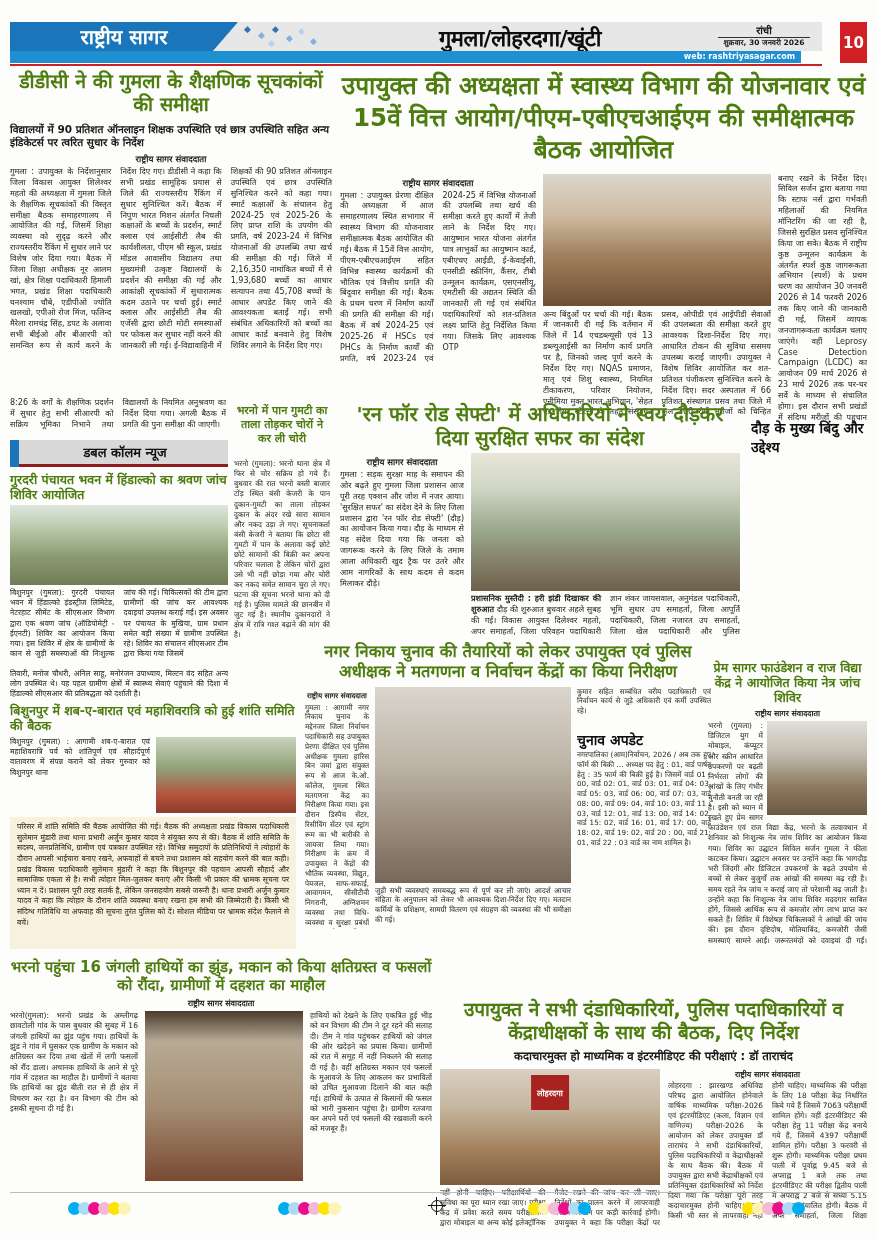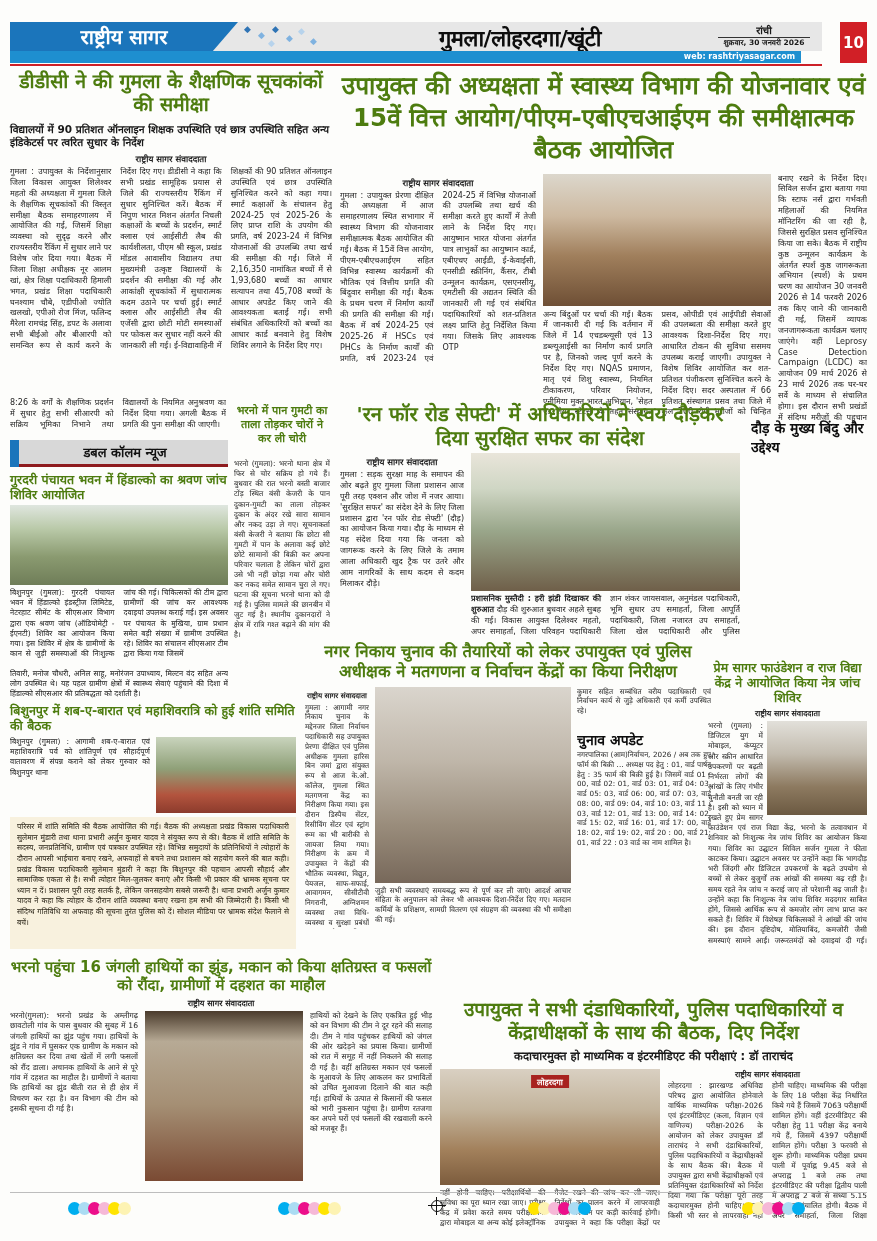--- a/index.html
+++ b/index.html
@@ -94,21 +94,21 @@
   .ele-c1{width:128px;font-size:7.6px;}
   .ph-ele{width:158px;height:170px;background:linear-gradient(180deg,#4a3b2c 0%,#b7aa95 18%,#a58f74 55%,#7a4a33 100%);}
   .ele-c2{flex:1;font-size:7.6px;}
   .art-exam{position:absolute;left:440px;top:952px;width:427px;margin-top:46px;}
   .art-exam .hl{font-size:19px;}
   .art-exam .sub{font-weight:800;font-size:11.5px;text-align:center;margin-top:4px;}
   .exam-row{display:flex;gap:8px;margin-top:6px;height:166px;}
   .exam-photoblock{width:220px;display:flex;flex-direction:column;gap:3px;}
   .ph-exam{height:116px;background:linear-gradient(180deg,#d9d0c2 0%,#c3b49c 35%,#a2805b 70%,#7c5c3d 100%);}
   .exam-label{position:absolute;left:50%;top:6px;transform:translateX(-50%);background:#a8221f;color:#fff;
-              font-weight:700;font-size:8px;padding:1px 6px;}
+              font-weight:700;font-size:8px;padding:12px 6px;}
   .exam-under{height:44px;font-size:7.4px;}
   .exam-right{flex:1;}
   .exam-body{height:148px;font-size:7.4px;}
   
   .foot-rule{position:absolute;left:10px;top:1192px;width:857px;height:1px;background:#bdbdbd;}
   .dots{position:absolute;top:1200px;height:14px;}
   .dot{display:inline-block;width:13px;height:13px;border-radius:50%;margin-right:-3px;}
   .reg-cross{position:absolute;left:428px;top:1197px;width:18px;height:18px;}
   .reg-cross::before{content:"";position:absolute;inset:3px;border:1.3px solid #111;border-radius:50%;}
   .reg-cross::after{content:"";position:absolute;inset:0;

